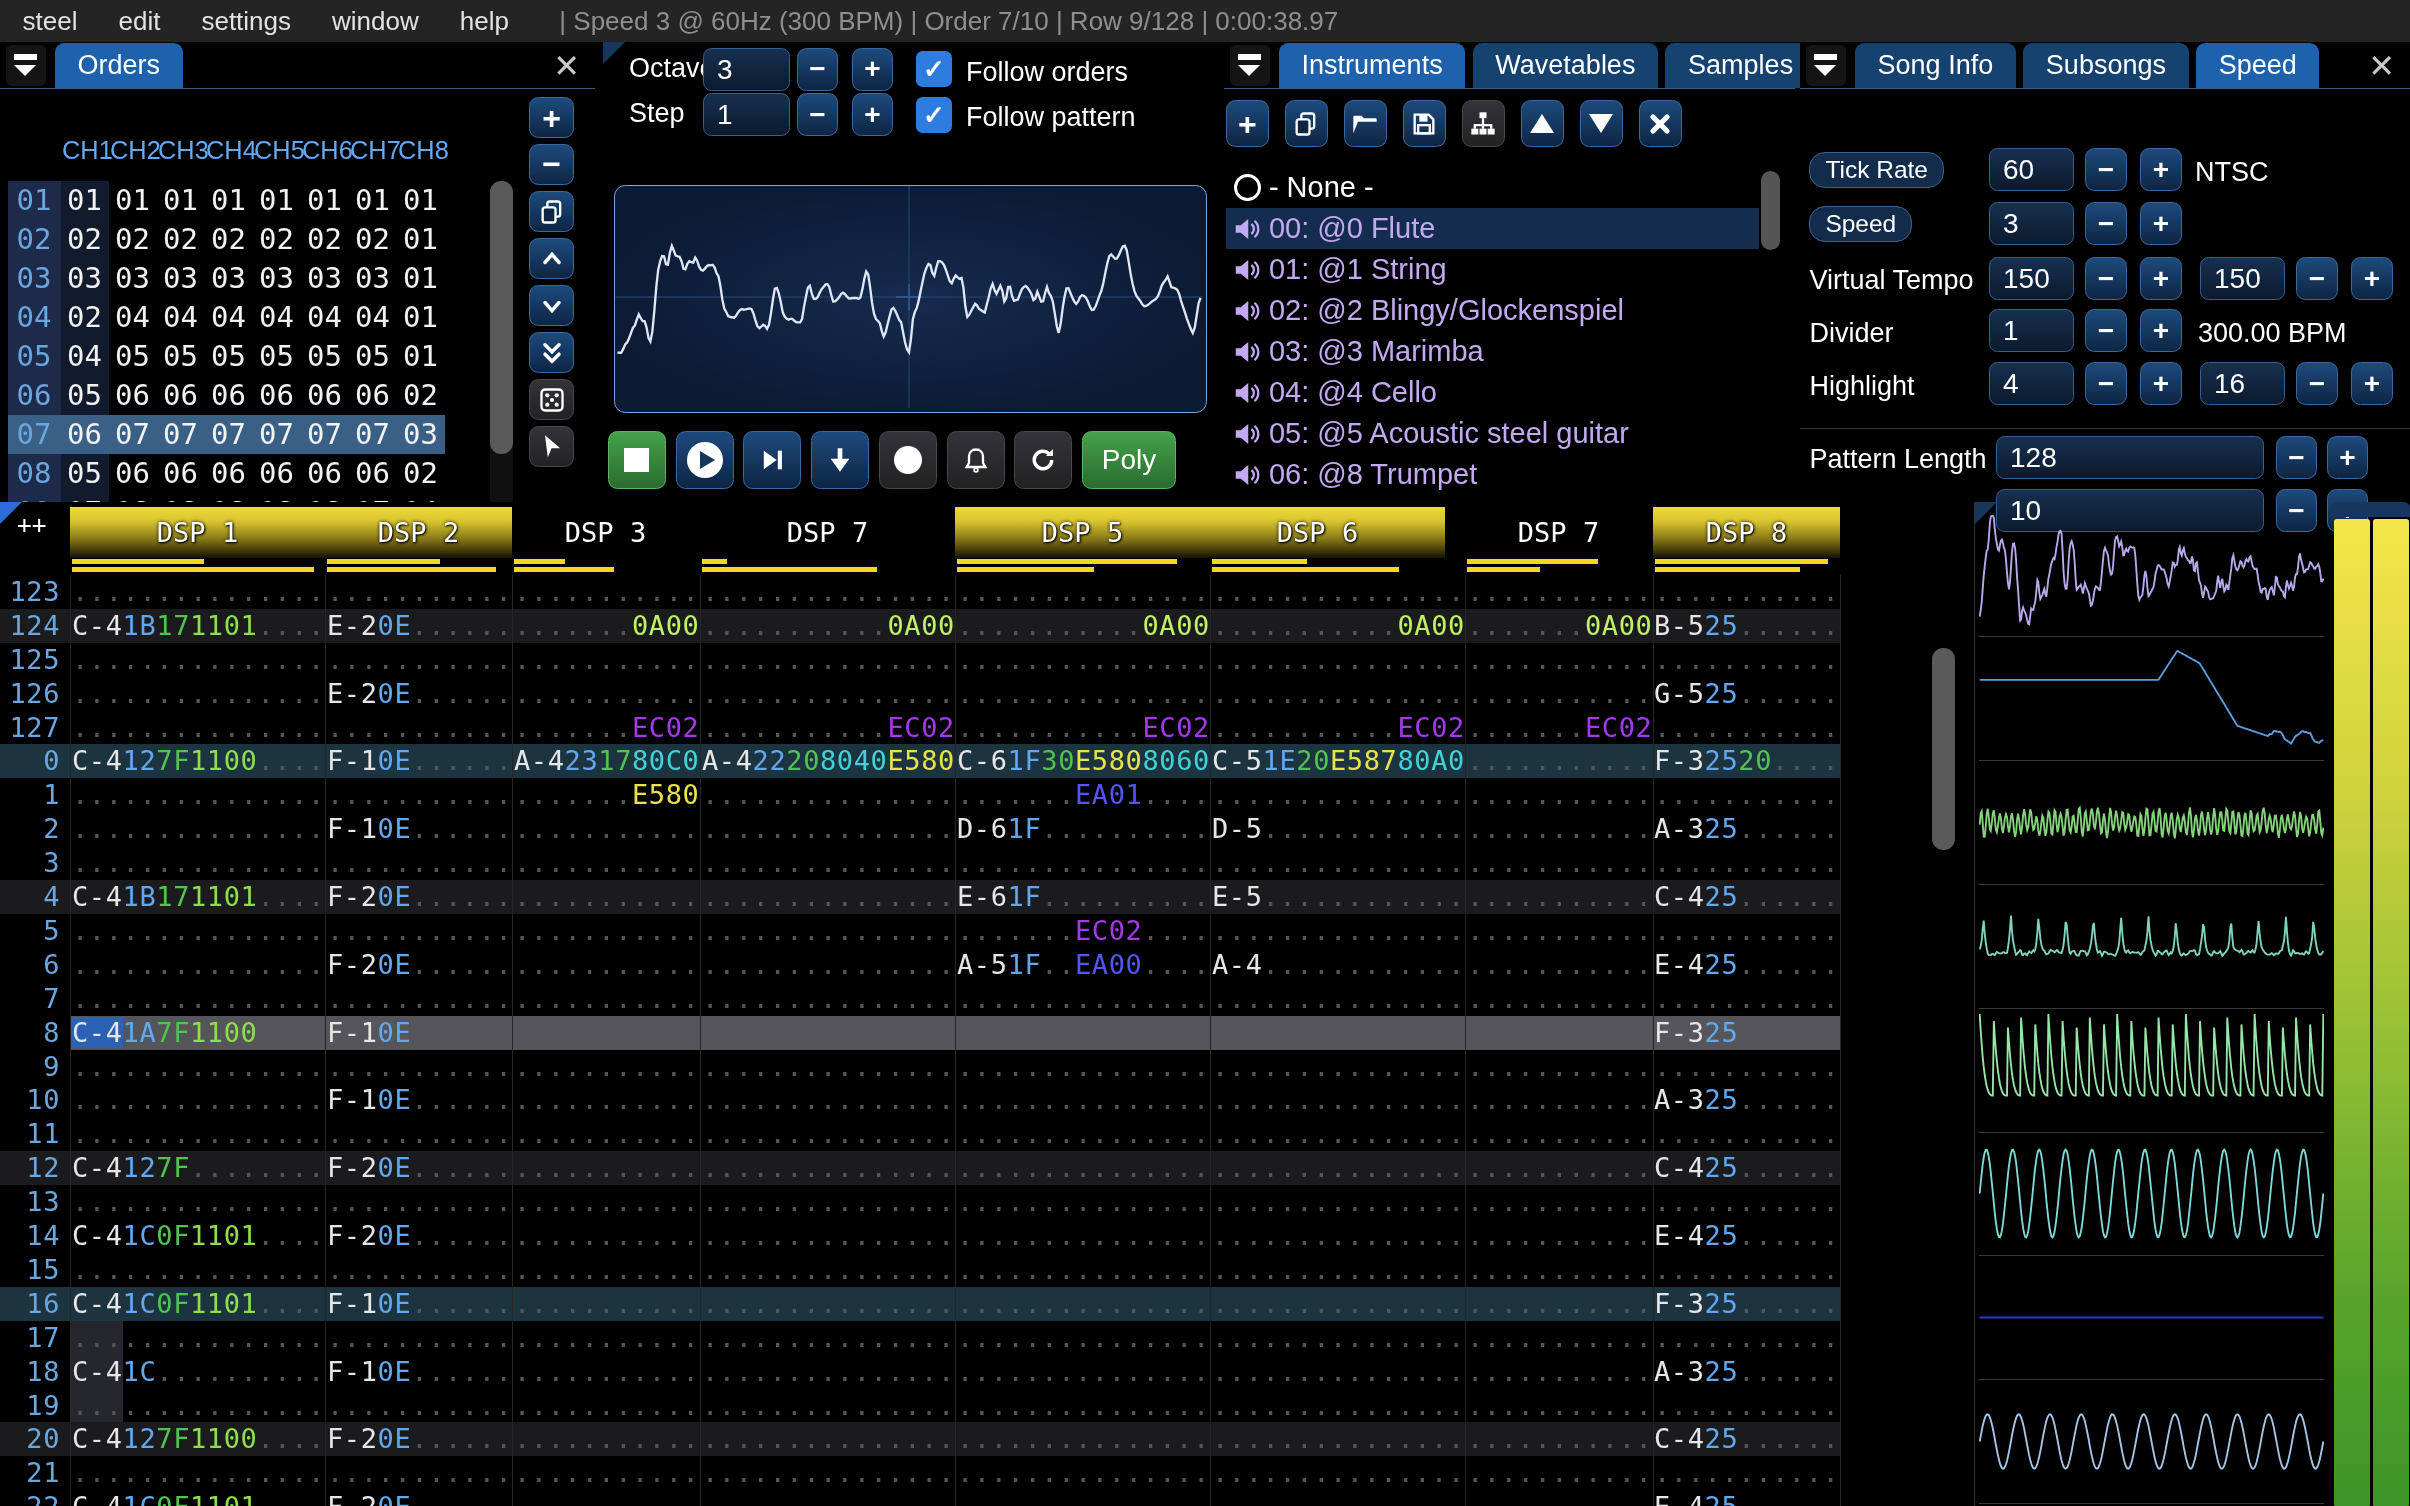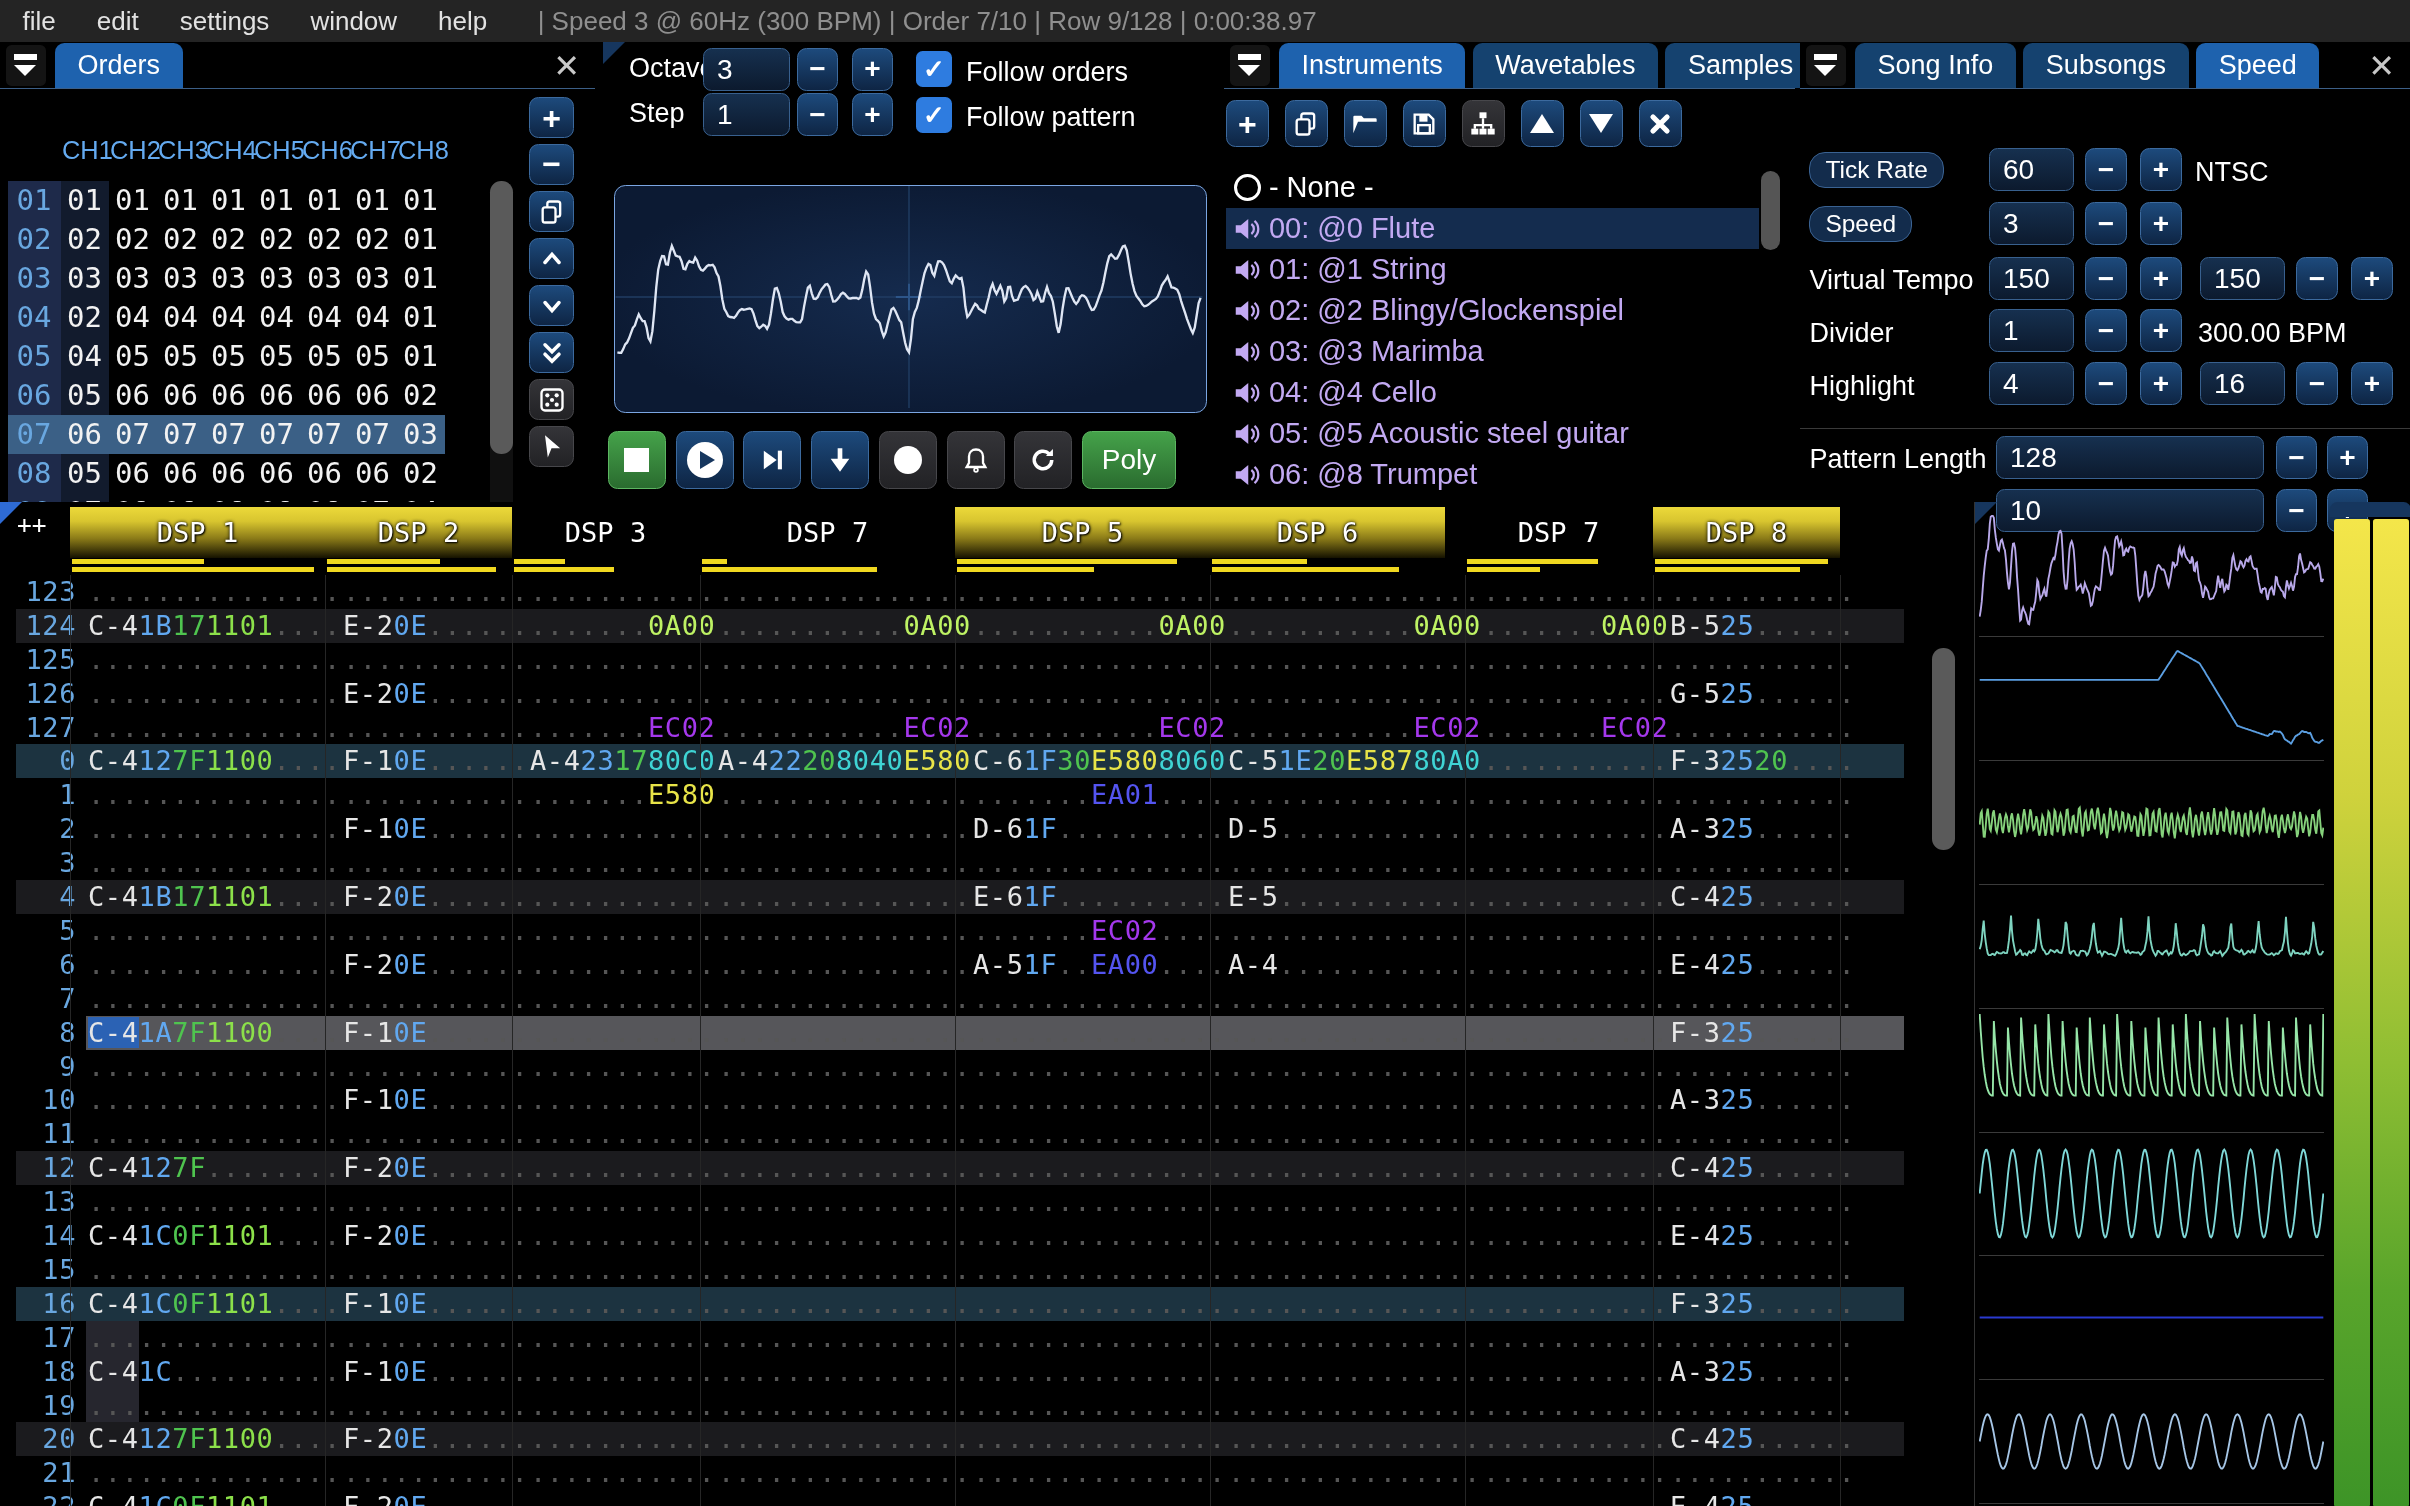--- a/index.html
+++ b/index.html
@@ -53,22 +53,22 @@
           border-radius:11.3px;background:radial-gradient(ellipse at center,#152b4e 0%,#0c1a33 75%);overflow:hidden;}
   
   #pattern-win{position:absolute;left:0;top:502px;width:1977px;height:1005px;background:#000;overflow:hidden;}
   .chhead{position:absolute;top:4.7px;height:51px;color:#fff;font:27px/51px "DejaVu Sans Mono",monospace;
           text-align:center;text-shadow:0 0 3.8px #000,0.9px 0.9px 1.9px #000;}
   .chhead.act{background:linear-gradient(180deg,#ecd93a 0%,#d8c52f 28%,#8a7a18 62%,#151200 100%);}
   .vu{position:absolute;top:56px;height:15px;background:#000;}
   .vu div{position:absolute;left:1.9px;height:5.6px;background:#f0d820;}
   .vu .l{top:0.9px;} .vu .r{top:8.5px;}
   #prow-area{position:absolute;left:0;top:73px;width:1977px;height:932px;overflow:hidden;}
-  .prow{position:absolute;left:16px;width:1840px;height:34px;font:27px/34px "DejaVu Sans Mono",monospace;
-        letter-spacing:0.6px;white-space:pre;padding-left:48px;}
+  .prow{position:absolute;left:0;width:1840px;height:34px;font:27px/34px "DejaVu Sans Mono",monospace;
+        letter-spacing:0.6px;white-space:pre;}
   .prow.h4{background:#1b1b1e;}
   .prow.h16{background:#1c3340;}
   .prow.play{background:linear-gradient(90deg,#000 0 70px,#56565a 70px 100%);}
   .rnum{position:absolute;left:0;top:0;width:60px;text-align:right;color:#69a7e0;}
   .pcell{position:absolute;top:0;}
   .selstrip{position:absolute;left:70px;top:0;width:53px;height:34px;background:#26262e;}
   .cn{color:#e6e6e6}.ci{color:#61a8f0}.cv{color:#4fc44f}.cfg{color:#8ce04a}.cfG{color:#bef264}
   .cfc{color:#3fd4d4}.cfy{color:#e8e448}.cfp{color:#a438ec}.cfi{color:#5454f0}.cd{color:#565656}
   .cur{background:#2b62b4;}
   .sep{position:absolute;top:73px;width:0.9px;height:932px;background:#262626;}
@@ -100,21 +100,21 @@
   .tri-u{width:0;height:0;border-left:12.2px solid transparent;border-right:12.2px solid transparent;border-bottom:19px solid #fff;}
   .tri-d{width:0;height:0;border-left:12.2px solid transparent;border-right:12.2px solid transparent;border-top:19px solid #fff;}
 </style>
 </head>
 <body>
 
 <div id="stage">
 
   <div id="menubar">
     <span id="menu-items" style="display:flex;">
-        <span class="mitem">file</span>
+        <span class="mitem">steel</span>
         <span class="mitem">edit</span>
         <span class="mitem">settings</span>
         <span class="mitem">window</span>
         <span class="mitem">help</span>
       </span>
     <span id="menu-status">| Speed 3 @ 60Hz (300 BPM) | Order 7/10 | Row 9/128 | 0:00:38.97</span>
   </div>
 
   <div class="panel" id="orders-panel" style="left:0;top:42px;width:595px;height:457px;">
     <div class="tabbar">

